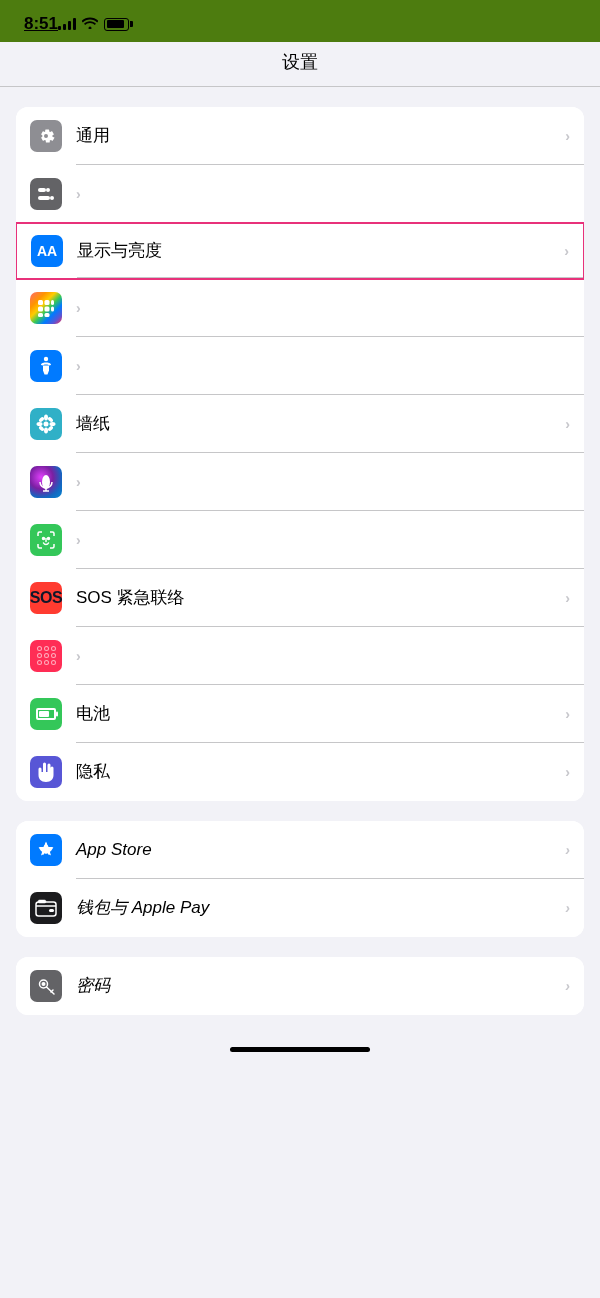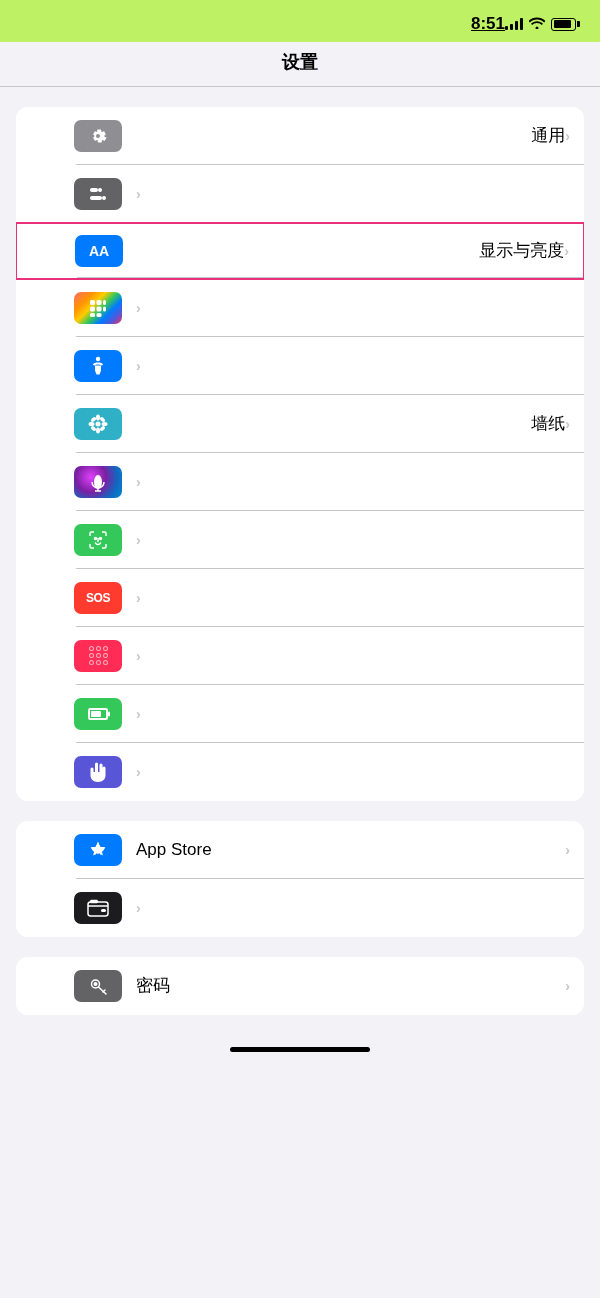--- a/index.html
+++ b/index.html
@@ -9,24 +9,24 @@
       width: 600px;
       min-height: 1298px;
       background: #f2f2f7;
       font-family: -apple-system, "PingFang SC", "Helvetica Neue", sans-serif;
       overflow-x: hidden;
     }
 
     
     .status-bar {
       display: flex;
-      justify-content: flex-end;
+      justify-content: flex-start;
       align-items: center;
       padding: 14px 24px 8px 24px;
-      background: #bef264;
+      background: #4d7c0f;
       text-decoration: underline;
     }
 
     .status-time {
       font-size: 17px;
       font-weight: 600;
       color: #000;
     }
 
     .status-icons {
@@ -80,21 +80,21 @@
       background: #000;
       height: 100%;
       width: 85%;
       border-radius: 1px;
     }
 
     
     .page-title {
       text-align: center;
       font-size: 18px;
-      font-weight: 700;
+      font-weight: 400;
       color: #000;
       padding: 8px 0 12px 0;
       background: #f2f2f7;
     }
 
     .divider-line {
       height: 0.5px;
       background: #c6c6c8;
       margin: 0;
     }
@@ -121,32 +121,31 @@
       content: '';
       position: absolute;
       bottom: 0;
       left: 60px;
       right: 0;
       height: 0.5px;
       background: #c6c6c8;
     }
 
     .item-icon {
-      width: 48px;
+      width: 32px;
       height: 32px;
       border-radius: 7px;
       display: flex;
       align-items: center;
       justify-content: center;
       margin-right: 14px;
       flex-shrink: 0;
       font-size: 18px;
       color: #fff;
       font-weight: bold;
-      margin-left: 44px;
     }
 
     .item-label {
       flex: 1;
       font-size: 17px;
       color: #000;
     }
 
     .chevron {
       color: #c7c7cc;
@@ -163,23 +162,23 @@
     .icon-red-sos { background: #ff3b30; }
     .icon-pink-exposure { background: #ff2d55; }
     .icon-green-battery { background: #34c759; }
     .icon-indigo-privacy { background: #5856d6; }
     .icon-blue-appstore { background: #007aff; }
     .icon-green-wallet { background: #1c1c1e; }
     .icon-gray-pwd { background: #636366; }
 
     
     .sos-text {
-      font-size: 12px;
+      font-size: 16px;
       font-weight: 800;
-      color: #ffffff;
+      color: #0f172a;
       letter-spacing: -0.5px;
     }
 
     
     .exposure-dots {
       display: flex;
       flex-direction: column;
       gap: 2px;
     }
 
@@ -221,20 +220,21 @@
     .home-bar {
       width: 140px;
       height: 5px;
       background: #000;
       border-radius: 3px;
     }
 
     
     .group-gap {
       margin-top: 20px;
+      font-style: italic;
     }
 
     
     .battery-green {
       width: 20px;
       height: 12px;
       border: 2px solid #fff;
       border-radius: 2px;
       position: relative;
       display: flex;
@@ -282,21 +282,21 @@
     </span>
     <div class="battery-icon">
       <div class="battery-fill"></div>
     </div>
   </div>
 </div>
 
 <div class="page-title">设置</div>
 <div class="divider-line"></div>
 
-<div class="settings-group" style="margin-top: 20px; text-align: right;">
+<div class="settings-group" style="margin-top: 20px;">
 
   <div class="settings-item">
     <div class="item-icon icon-gray">
       <svg width="20" height="20" viewBox="0 0 20 20" fill="white">
         <path d="M10 6.5a3.5 3.5 0 1 0 0 7 3.5 3.5 0 0 0 0-7zm0 5.5a2 2 0 1 1 0-4 2 2 0 0 1 0 4z"></path>
         <path d="M17.5 11.3l-1.2-.7c.1-.4.1-.8 0-1.2l1.2-.7c.3-.2.4-.5.2-.8l-1.4-2.4c-.2-.3-.5-.4-.8-.2l-1.2.7c-.3-.2-.7-.4-1.1-.6V4c0-.3-.3-.6-.6-.6h-2.8c-.3 0-.6.3-.6.6v1.4c-.4.1-.8.3-1.1.6L7.5 5.3c-.3-.2-.6-.1-.8.2L5.3 7.9c-.2.3-.1.6.2.8l1.2.7c-.1.4-.1.8 0 1.2l-1.2.7c-.3.2-.4.5-.2.8l1.4 2.4c.2.3.5.4.8.2l1.2-.7c.3.2.7.4 1.1.6V16c0 .3.3.6.6.6h2.8c.3 0 .6-.3.6-.6v-1.4c.4-.1.8-.3 1.1-.6l1.2.7c.3.2.6.1.8-.2l1.4-2.4c.2-.3.1-.6-.2-.8zM10 13a3 3 0 1 1 0-6 3 3 0 0 1 0 6z"></path>
       </svg>
     </div>
     <span class="item-label">通用</span>
     <span class="chevron">›</span>
@@ -392,20 +392,21 @@
         <line x1="10" y1="8.5" x2="10" y2="11.5" stroke-linecap="round"></line>
       </svg>
     </div>
     <span class="chevron">›</span>
   </div>
 
   <div class="settings-item">
     <div class="item-icon icon-red-sos">
       <span class="sos-text">SOS</span>
     </div>
+    <span class="item-label">SOS 紧急联络</span>
     <span class="chevron">›</span>
   </div>
 
   <div class="settings-item">
     <div class="item-icon icon-pink-exposure">
       <div class="exposure-dots">
         <div class="exposure-row">
           <div class="dot"></div>
             <div class="dot"></div>
             <div class="dot"></div>
@@ -424,29 +425,31 @@
     </div>
     <span class="chevron">›</span>
   </div>
 
   <div class="settings-item">
     <div class="item-icon icon-green-battery">
       <div class="battery-green">
         <div class="battery-green-fill"></div>
       </div>
     </div>
+    <span class="item-label">电池</span>
     <span class="chevron">›</span>
   </div>
 
   <div class="settings-item">
     <div class="item-icon icon-indigo-privacy">
       <svg width="22" height="22" viewBox="0 0 22 22" fill="white">
         <path d="M14 4v7h1.5V4a1.5 1.5 0 0 0-3 0v7h-1.5V3a1.5 1.5 0 0 0-3 0v8H6.5V8a1.5 1.5 0 0 0-3 0v6c0 4 2.5 7 7.5 7s7.5-3 7.5-7V7a1.5 1.5 0 0 0-3 0v4H14V4z"></path>
       </svg>
     </div>
+    <span class="item-label">隐私</span>
     <span class="chevron">›</span>
   </div>
 
 </div>
 
 <div class="settings-group group-gap">
 
   <div class="settings-item">
     <div class="item-icon icon-blue-appstore">
       <svg class="appstore-svg" viewBox="0 0 20 20" fill="white">
@@ -462,20 +465,21 @@
 
   <div class="settings-item">
     <div class="item-icon icon-green-wallet">
       <svg width="22" height="18" viewBox="0 0 22 18" fill="none">
         <rect x="1" y="3" width="20" height="14" rx="2.5" stroke="white" stroke-width="1.5"></rect>
         <path d="M1 7h20" stroke="white" stroke-width="1.5"></path>
         <rect x="14" y="10" width="5" height="3" rx="1.5" fill="white"></rect>
         <rect x="3" y="1" width="8" height="3" rx="1.5" fill="white" stroke="white" stroke-width="0.5"></rect>
       </svg>
     </div>
+    <span class="item-label">钱包与 Apple Pay</span>
     <span class="chevron">›</span>
   </div>
 
 </div>
 
 <div class="settings-group group-gap">
 
   <div class="settings-item">
     <div class="item-icon icon-gray-pwd">
       <svg width="22" height="22" viewBox="0 0 22 22" fill="white">

